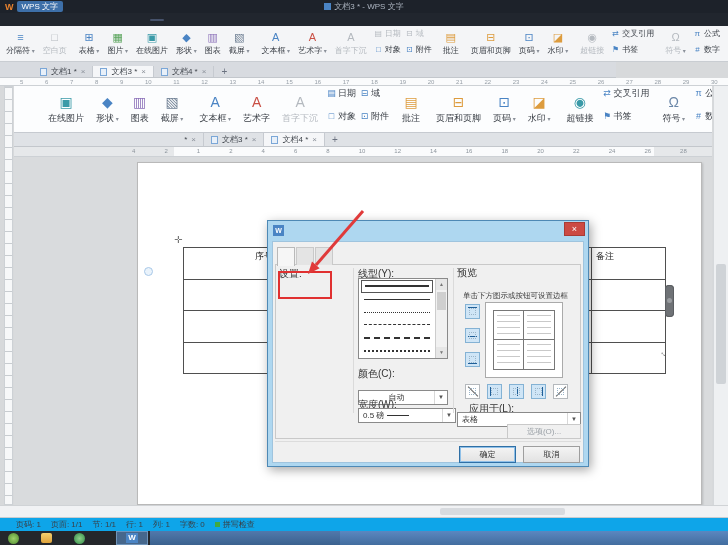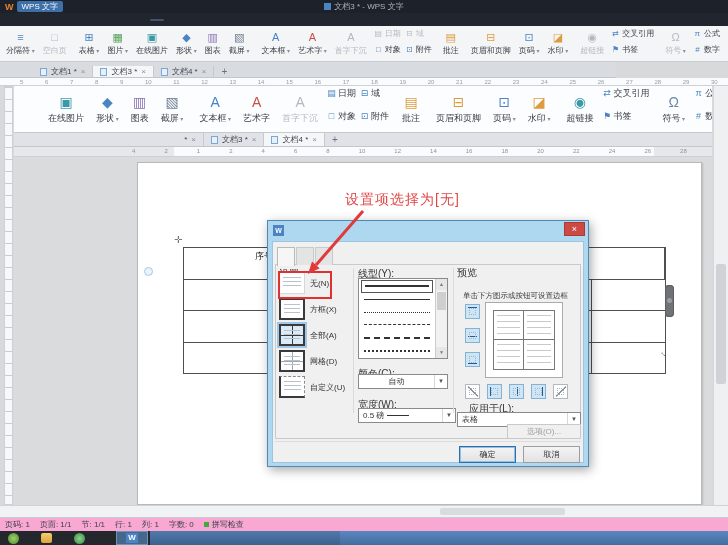--- a/index.html
+++ b/index.html
@@ -86,21 +86,21 @@
 .resize-handle{position:absolute;left:522px;top:186px;font-size:8px;color:#777;transform:rotate(45deg)}
 .scroll-pill{position:absolute;left:527px;top:122px;width:9px;height:32px;background:#6f7276;border-radius:4px;box-shadow:inset 0 0 0 1px #5b5e62}
 .scroll-pill::after{content:"";position:absolute;left:2px;top:13px;width:5px;height:5px;background:#9a9da1;border-radius:50%}
 .anchor-dot{position:absolute;left:6px;top:104px;width:9px;height:9px;border:1px solid #a8c8e8;border-radius:50%;background:#eaf3fb}
 
 
 .vscroll{position:absolute;left:713px;top:0;width:15px;height:419px;background:#eef0f2;border-left:1px solid #d5d8db}
 .vthumb{position:absolute;left:2px;top:178px;width:10px;height:120px;background:#cfd3d7;border-radius:2px}
 .hscroll{position:absolute;left:0;top:505px;width:728px;height:12px;background:#f1f2f4;border-top:1px solid #d0d3d6}
 .hthumb{position:absolute;left:440px;top:2px;width:125px;height:7px;background:#d8dbdf;border-radius:2px}
-.statusbar{position:absolute;left:0;top:517px;width:728px;height:14px;background:#f9a8d4;border-top:1px solid #c8ccd0;display:flex;align-items:center;gap:10px;padding-left:5px;font-size:8px;color:#3a3f45}
+.statusbar{position:absolute;left:0;top:517px;width:728px;height:14px;background:#0ea5e9;border-top:1px solid #c8ccd0;display:flex;align-items:center;gap:10px;padding-left:16px;font-size:8px;color:#3a3f45}
 .spell{display:flex;align-items:center;gap:3px}
 .spell-dot{display:inline-block;width:5px;height:5px;background:#41a941}
 .taskbar{position:absolute;left:0;top:531px;width:728px;height:14px;background:linear-gradient(#5b87c0,#426d9f)}
 .tb-dark{position:absolute;left:0;top:0;width:150px;height:14px;background:#24272b;display:flex;align-items:center;gap:22px;padding-left:8px}
 .tb-ic{width:11px;height:10px;border-radius:2px}
 .tb-start{background:radial-gradient(circle,#9ed06a,#4d8a2e);border-radius:50%;height:11px}
 .tb-folder{background:linear-gradient(#f4cf6e,#dfa33c)}
 .tb-browser{background:radial-gradient(circle,#8fd08a,#2e8a46);border-radius:50%;height:11px}
 .tb-wps{position:absolute;left:116px;top:0;width:32px;height:14px;background:#46678c;border:1px solid #6f94ba;display:flex;align-items:center;justify-content:center}
 .tb-wps span{color:#fff;font-size:8px;font-weight:bold;background:#4a84c4;padding:0 2px;line-height:10px}
@@ -561,20 +561,21 @@
       </div>
 
       <div class="emb-doc">
         <div class="page">
           <div class="anchor-dot"></div>
           <div class="move-handle">✛</div>
           <div class="dtable">
             <div class="trow">
               <div class="tcell tl">序号</div>
               <div class="tcell tm"></div>
+              <div class="tcell trc">备注</div>
             </div>
             <div style="display:contents"><div class="trow">
                 <div class="tcell tl">1</div>
                 <div class="tcell tm"></div>
                 <div class="tcell trc"></div>
               </div><div class="trow">
                 <div class="tcell tl">2</div>
                 <div class="tcell tm"></div>
                 <div class="tcell trc"></div>
               </div><div class="trow">
@@ -587,62 +588,39 @@
           <div class="resize-handle">↔</div>
         </div>
       </div>
     </div>
 
     <div class="vscroll">
       <div class="vthumb"></div>
     </div>
   </div>
 
-  <div class="annot">设置项选择为[无]</div>
   <svg class="arrow-svg" width="70" height="72" viewBox="0 0 70 72">
     <line x1="63" y1="5" x2="16" y2="59" stroke="#e03a3a" stroke-width="3"></line>
     <polygon points="8,68 12,55.6 19.6,62.2" fill="#e03a3a"></polygon>
   </svg>
 
   <div class="dialog">
     <div class="dlg-logo">W</div>
     <div class="dlg-close">×</div>
     <div class="red-rect"></div>
 
     <div class="dlg-body">
       <div class="dtab2">
           <div class="dlg-tab active"></div>
           <div class="dlg-tab"></div>
           <div class="dlg-tab"></div>
         </div>
       <div class="dlg-panel"></div>
 
       <div class="dlg-label" style="left:6px;top:25px">设置:</div>
-      <div class="optlist">
-          <div class="opt opt-none">
-          <div class="opt-ic"></div>
-          <span>无(N)</span>
-        </div>
-          <div class="opt opt-box">
-          <div class="opt-ic"></div>
-          <span>方框(X)</span>
-        </div>
-          <div class="opt opt-all sel">
-          <div class="opt-ic"></div>
-          <span>全部(A)</span>
-        </div>
-          <div class="opt opt-grid">
-          <div class="opt-ic"></div>
-          <span>网格(D)</span>
-        </div>
-          <div class="opt opt-custom">
-          <div class="opt-ic"></div>
-          <span>自定义(U)</span>
-        </div>
-        </div>
 
       <div class="vline" style="left:80px"></div>
 
       <div class="dlg-label" style="left:85px;top:25px">线型(Y):</div>
       <div class="lslist">
           <div class="ls-item ls-solid2 sel">
             <div class="ls-line"></div>
           </div>
           <div class="ls-item ls-solid">
             <div class="ls-line"></div>
@@ -660,21 +638,21 @@
             <div class="ls-line"></div>
           </div>
         </div>
       <div class="lsscroll">
         <div class="sarr up">▲</div>
         <div class="lsthumb"></div>
         <div class="sarr dn">▼</div>
       </div>
 
       <div class="dlg-label" style="left:85px;top:125px">颜色(C):</div>
-      <div class="ddsel" style="left:85px;top:132px;width:90px">
+      <div class="ddsel" style="left:85px;top:148px;width:90px">
         <span class="txt">自动</span>
         <span class="arr">▼</span>
       </div>
       <div class="dlg-label" style="left:85px;top:156px">宽度(W):</div>
       <div class="ddsel" style="left:85px;top:166px;width:98px" able="true">
         <span class="txt left"><span>0.5 磅</span><span class="wline"></span></span>
         <span class="arr">▼</span>
       </div>
 
       <div class="vline" style="left:180px"></div>

